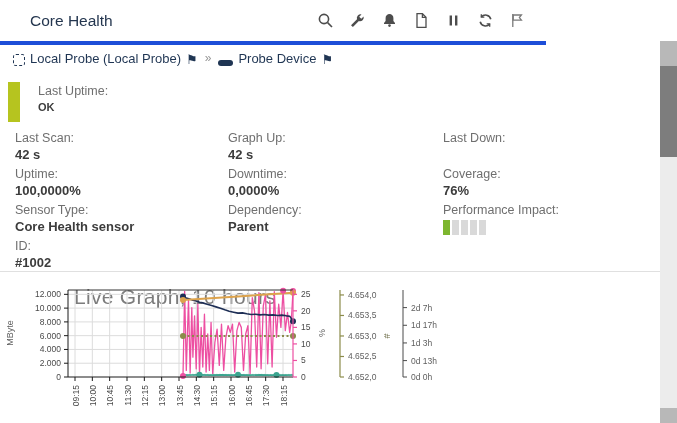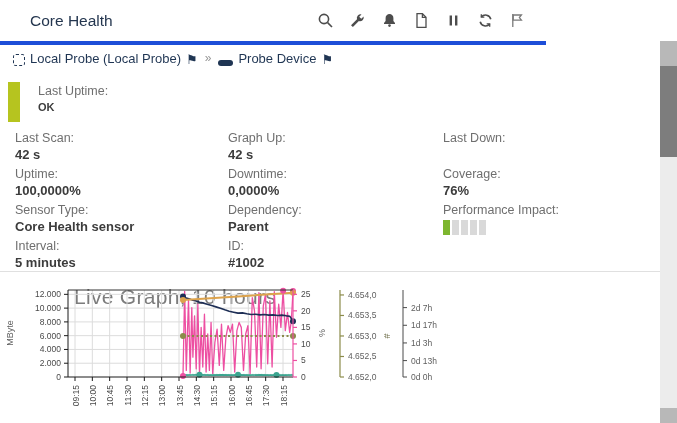--- a/index.html
+++ b/index.html
@@ -155,24 +155,20 @@
       </div>
       <div class="stat-cell">
         <div class="stat-label">Performance Impact:</div>
         <div class="pi-wrap">
           <div class="pi-bar" style="background: rgb(125, 182, 47);"></div>
           <div class="pi-bar" style="background: rgb(217, 217, 217);"></div>
           <div class="pi-bar" style="background: rgb(217, 217, 217);"></div>
           <div class="pi-bar" style="background: rgb(217, 217, 217);"></div>
           <div class="pi-bar" style="background: rgb(217, 217, 217);"></div>
         </div>
-      </div>
-      <div class="stat-cell">
-        <div class="stat-label">Interval:</div>
-        <div class="stat-value">5 minutes</div>
       </div>
       <div class="stat-cell">
         <div class="stat-label">ID:</div>
         <div class="stat-value">#1002</div>
       </div>
       <div class="stat-cell"></div>
     </div>
 
   <div class="divider"></div>
 

